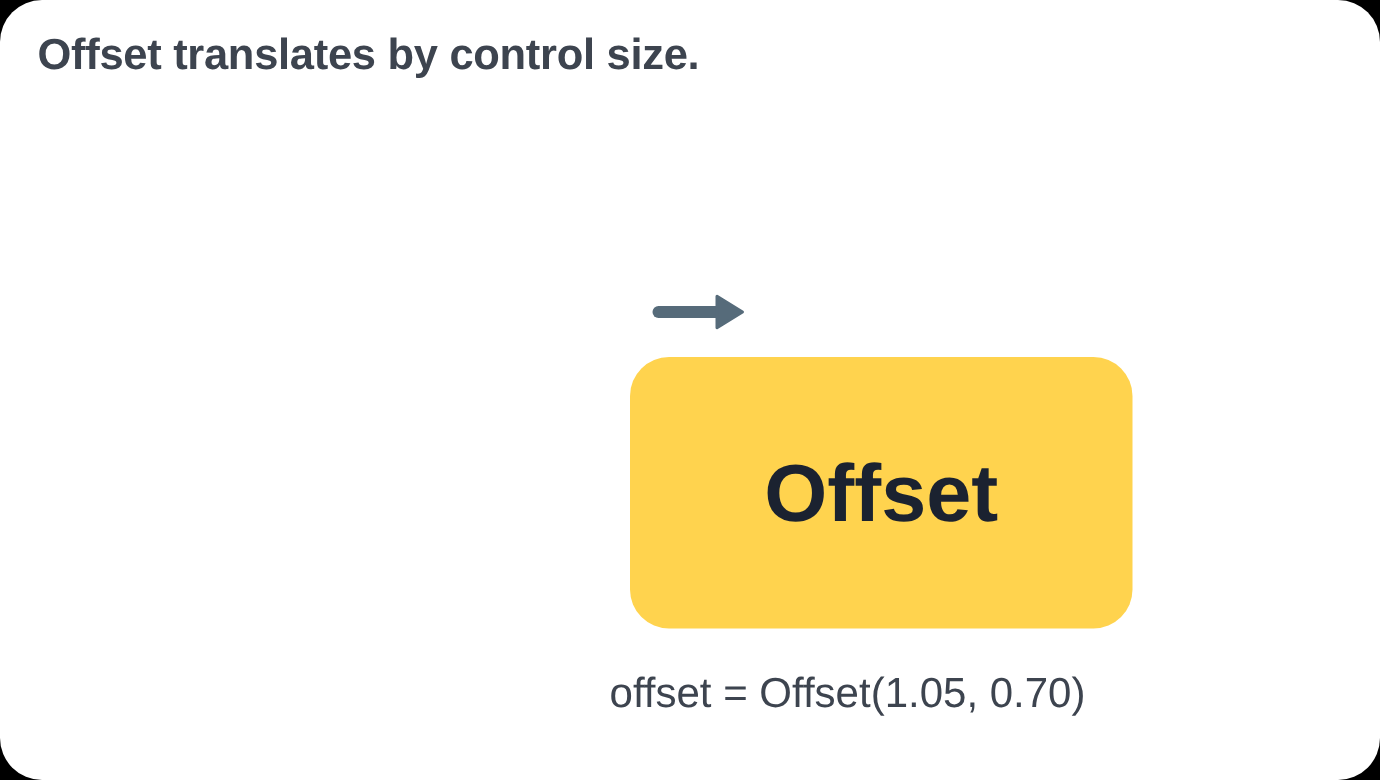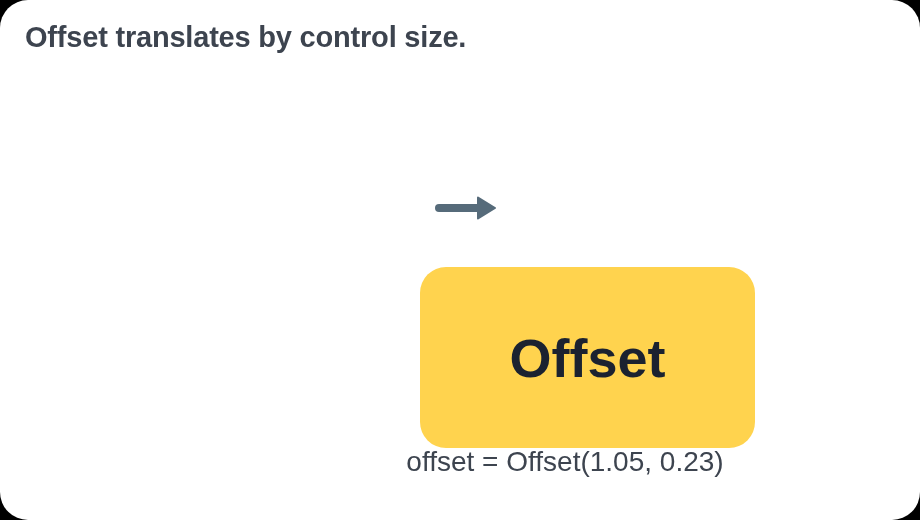--- a/index.html
+++ b/index.html
@@ -54,21 +54,20 @@
     color: var(--original_text, #455160);
     letter-spacing: 0.5px;
   }
   .box.offset {
     left: 420px;
     top: 238px;
     width: 335px;
     height: 181px;
     background: var(--offset_fill, #ffd34e);
     border-radius: 26px;
-    margin-top: 29px;
   }
   .box.offset .label {
     font-size: 54px;
     font-weight: 800;
     color: var(--offset_text, #1b2230);
     letter-spacing: 0px;
   }
   .arrow {
     position: absolute;
     left: 434px;
@@ -110,16 +109,16 @@
 
     <svg class="arrow" viewBox="0 0 64 28" aria-hidden="true">
       <line class="shaft" x1="5" y1="14" x2="44" y2="14"></line>
       <path class="head" d="M 44 3.5 L 61 14 L 44 24.5 Z"></path>
     </svg>
 
     <div class="box offset">
       <span class="label">Offset</span>
     </div>
 
-    <div class="caption">offset = Offset(1.05, 0.23)</div>
+    <div class="caption">offset = Offset(1.05, 0.70)</div>
 
   </div>
 </div>
 
 </body></html>

